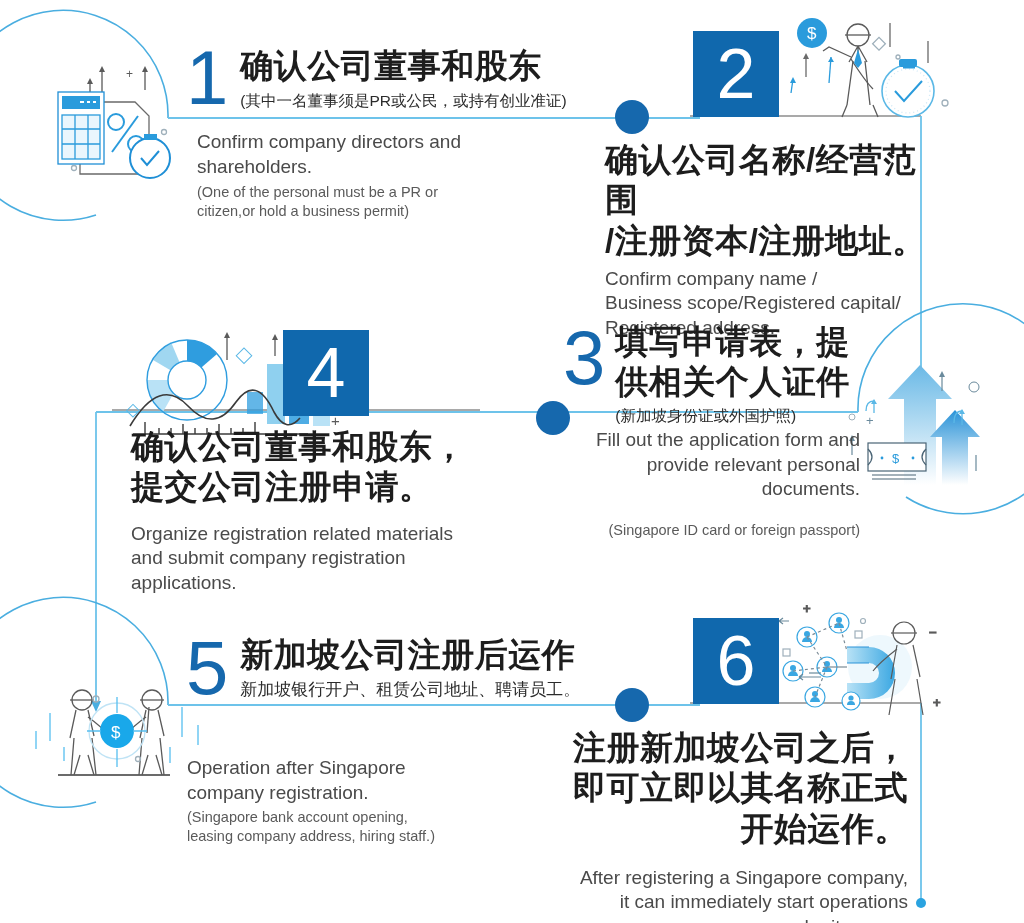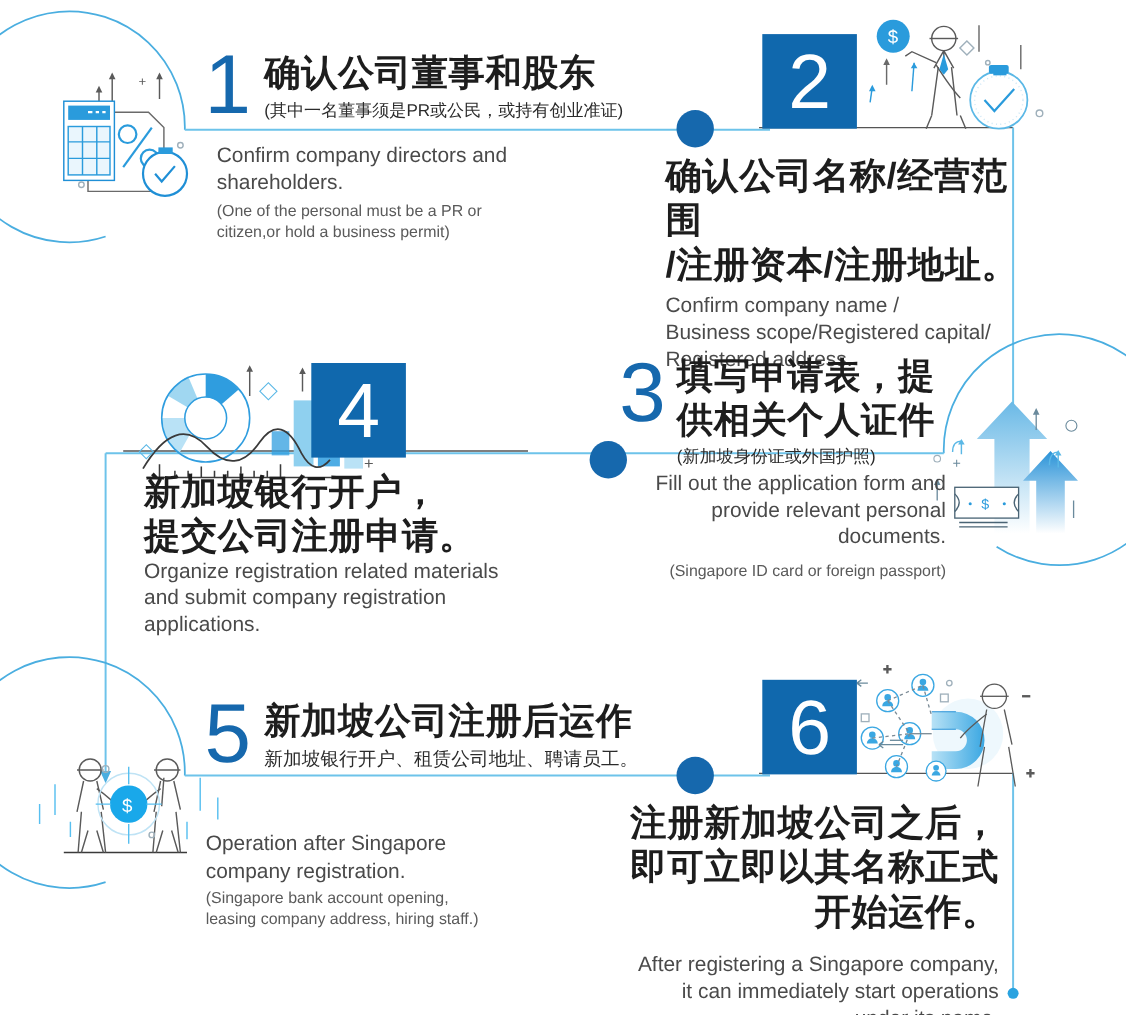--- a/index.html
+++ b/index.html
@@ -355,30 +355,30 @@
         <div class="cn-title">填写申请表，提
 供相关个人证件</div>
         <div class="cn-sub" style="margin-top:3px;">(新加坡身份证或外国护照)</div>
       </div>
     </div>
   </div>
   <div class="step right-al" style="left:520px;top:428px;width:340px;">
     <div class="en-main">Fill out the application form and
 provide relevant personal
 documents.</div>
-    <div class="en-sub" style="margin-top:9px;">(Singapore ID card or foreign passport)</div>
+    <div class="en-sub" style="margin-top:19px;">(Singapore ID card or foreign passport)</div>
   </div>
 
   <div class="step" style="left:283px;top:330px;">
     <div class="num-box">4</div>
   </div>
   <div class="step" style="left:131px;top:427px;width:360px;">
-    <div class="cn-title">新加坡银行开户，
+    <div class="cn-title">确认公司董事和股东，
 提交公司注册申请。</div>
-    <div class="en-main" style="margin-top:0;">Organize registration related materials
+    <div class="en-main" style="margin-top:14px;">Organize registration related materials
 and submit company registration
 applications.</div>
   </div>
 
   <div class="step" style="left:186px;top:630px;">
     <div class="row">
       <div class="num num-plain">5</div>
       <div style="margin-left:14px;padding-top:5px;">
         <div class="cn-title">新加坡公司注册后运作</div>
         <div class="cn-sub-lg" style="margin-top:4px;text-align:right;">新加坡银行开户、租赁公司地址、聘请员工。</div>

